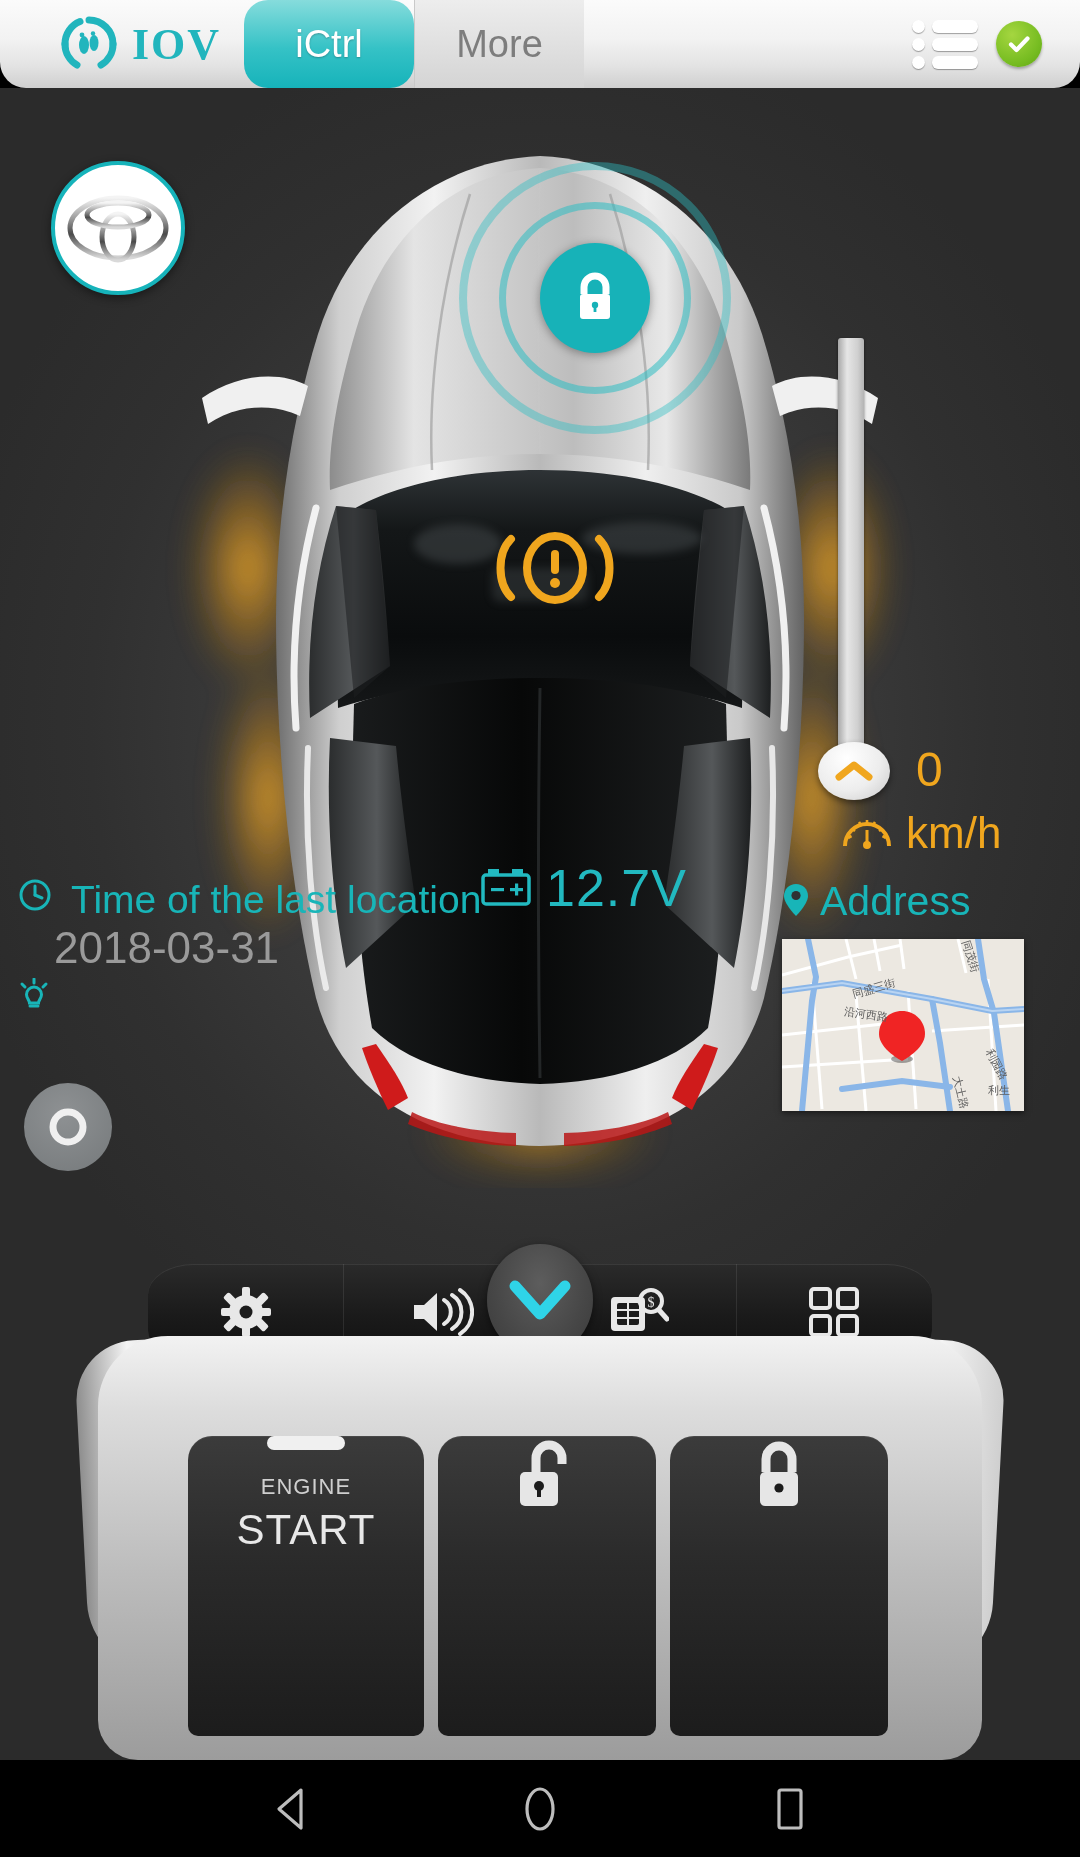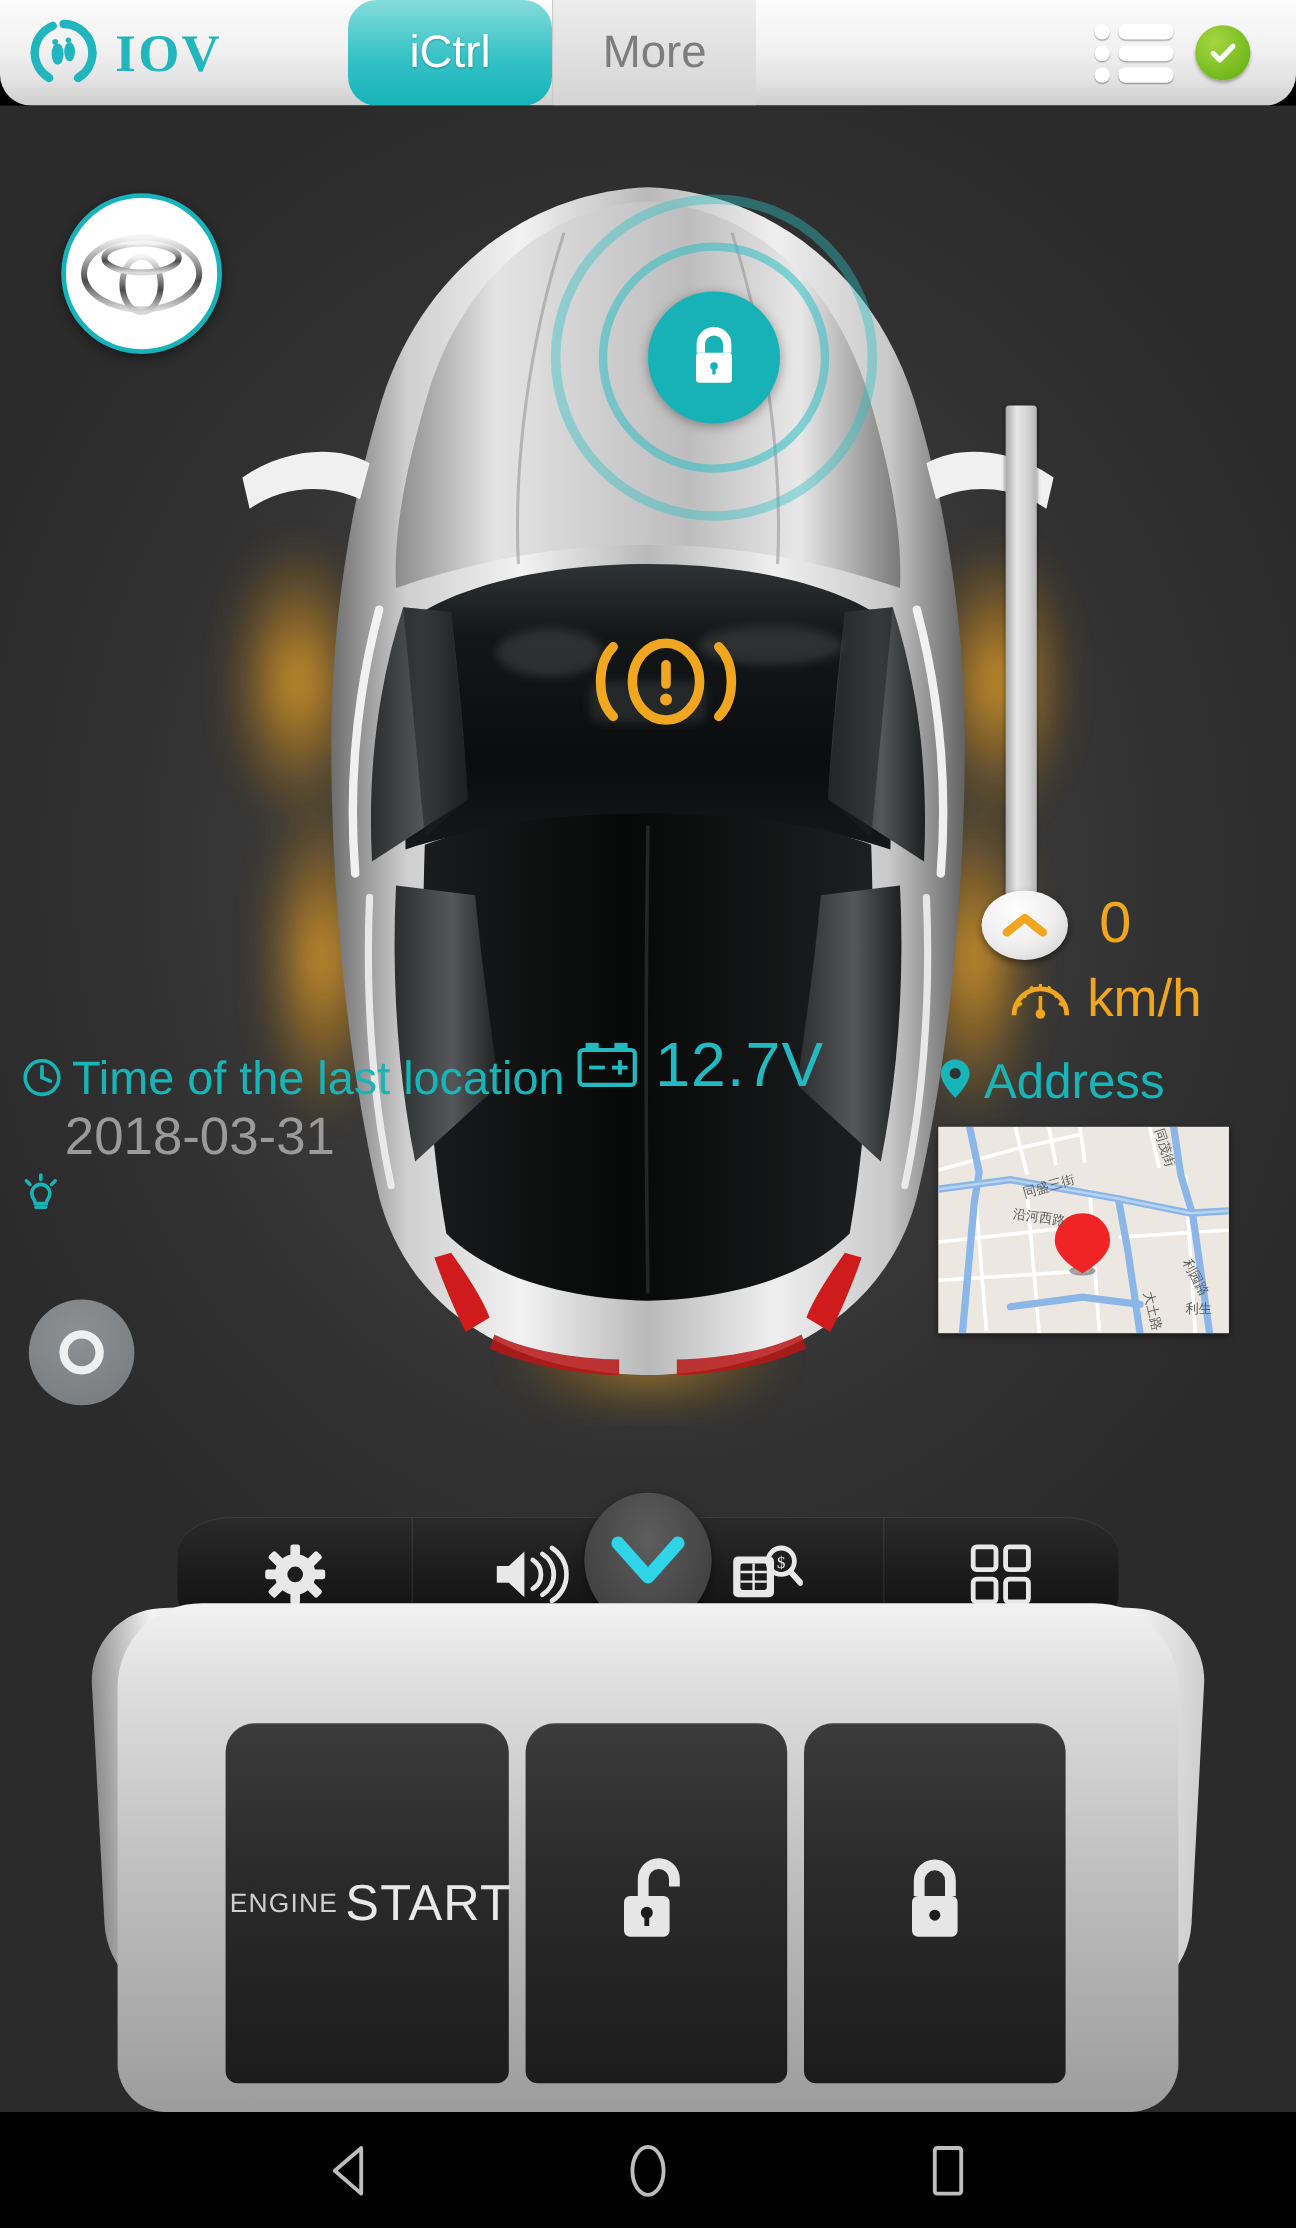--- a/index.html
+++ b/index.html
@@ -15,21 +15,21 @@
   .header {
     position:absolute; left:0; top:0; width:1080px; height:88px;
     background:linear-gradient(to bottom,#fbfbfb 0%,#f2f2f2 45%,#e3e3e3 75%,#cfcfcf 100%);
     border-radius:0 0 26px 26px;
     display:flex; align-items:stretch;
     box-shadow:0 3px 8px rgba(0,0,0,.6);
     overflow:hidden;
   }
   .brand {
     display:flex; align-items:center; gap:14px;
-    padding-left:24px; width:290px;
+    padding-left:60px; width:244px;
   }
   .brand-mark { width:58px; height:58px; position:relative; }
   .brand-text { font-size:44px; font-weight:bold; color:#21b5bd; letter-spacing:2px; font-family:"Liberation Serif", serif; }
 
   .tab {
     width:170px; display:flex; align-items:center; justify-content:center;
     font-size:38px; color:#7d7d7d;
     background:linear-gradient(to bottom,#ededed,#d4d4d4);
     border-left:1px solid #c9c9c9;
   }
@@ -118,21 +118,21 @@
     font-size:48px; color:#f0a61e;
   }
   .speed-unit-row {
     position:absolute; left:10px; top:470px;
     display:flex; align-items:center; gap:12px;
   }
   .speed-unit { font-size:44px; color:#f0a61e; }
 
   
   .info-left { position:absolute; left:18px; top:790px; width:520px; }
-  .info-line { display:flex; align-items:center; gap:8px; }
+  .info-line { display:flex; gap:19px; }
   .info-label { font-size:39px; color:#18b5b8; white-space:nowrap; }
   .info-time { font-size:62px; color:#9a9a9a; margin:2px 0 0 36px; line-height:1.05; }
   .info-date { font-size:44px; color:#9a9a9a; margin:2px 0 6px 36px; line-height:1.1; }
   .alarm-badge {
     position:absolute; left:24px; top:995px;
     width:88px; height:88px; border-radius:50%;
     background:radial-gradient(circle at 45% 35%,#8e9193,#75797b);
     display:flex; align-items:center; justify-content:center;
   }
 
@@ -188,21 +188,21 @@
   .fob-wing-l { left:82px; border-radius:60px 18px 40px 70px; transform:rotate(-3deg); }
   .fob-wing-r { right:82px; border-radius:18px 60px 70px 40px; transform:rotate(3deg); }
 
   .fob-buttons {
     position:absolute; left:188px; top:196px; width:704px; height:300px;
     display:flex; gap:14px;
   }
   .fob-btn {
     background:linear-gradient(to bottom,#3b3b3b 0%,#2b2b2b 40%,#1c1c1c 100%);
     border-radius:24px 24px 10px 10px;
-    display:flex; flex-direction:row; align-items:center; justify-content:center;
+    display:flex; flex-direction:column; align-items:center; 
     gap:6px;
     box-shadow:inset 0 1px 0 rgba(255,255,255,.07);
   }
   .fob-btn.start { width:236px; }
   .fob-btn.unlock { width:218px; }
   .fob-btn.lock { width:218px; }
   .start-dash { width:78px; height:14px; border-radius:7px; background:#f0f0f0; margin-bottom:18px; }
   .start-small { font-size:22px; color:#cfcfcf; letter-spacing:1px; }
   .start-big { font-size:42px; color:#e8e8e8; letter-spacing:1px; }
 

